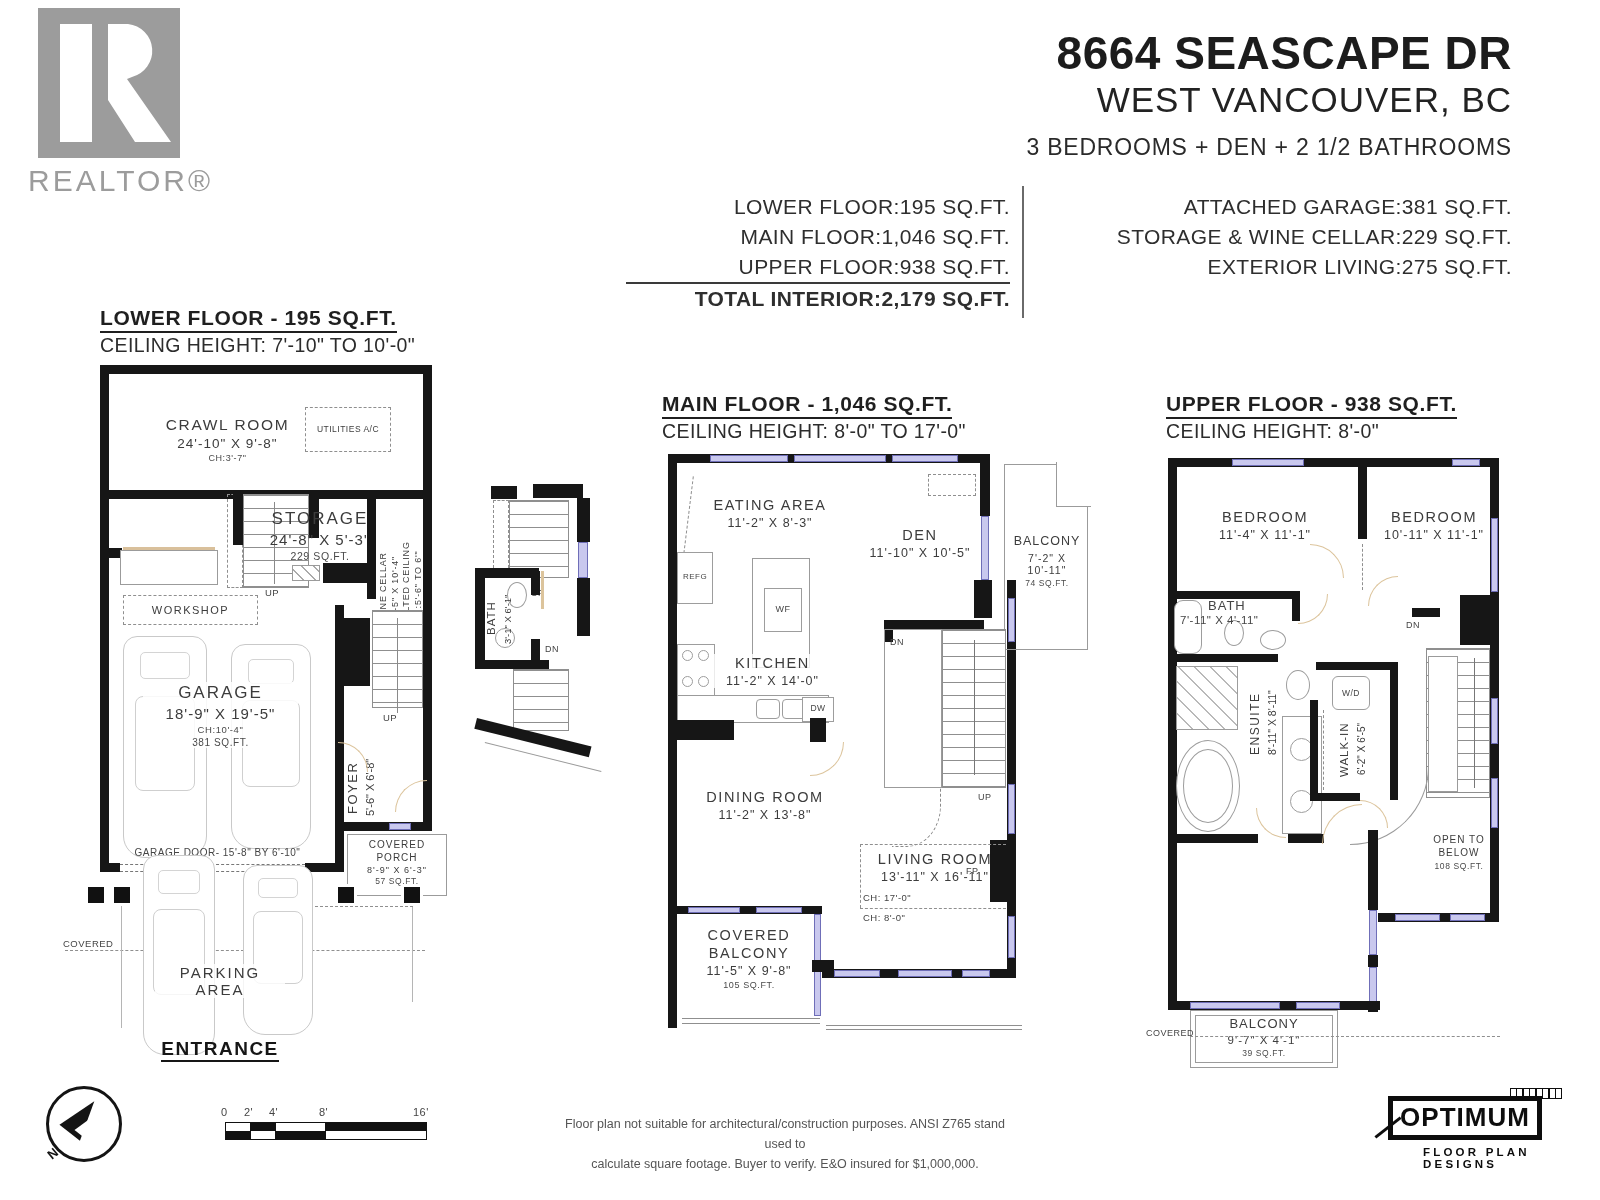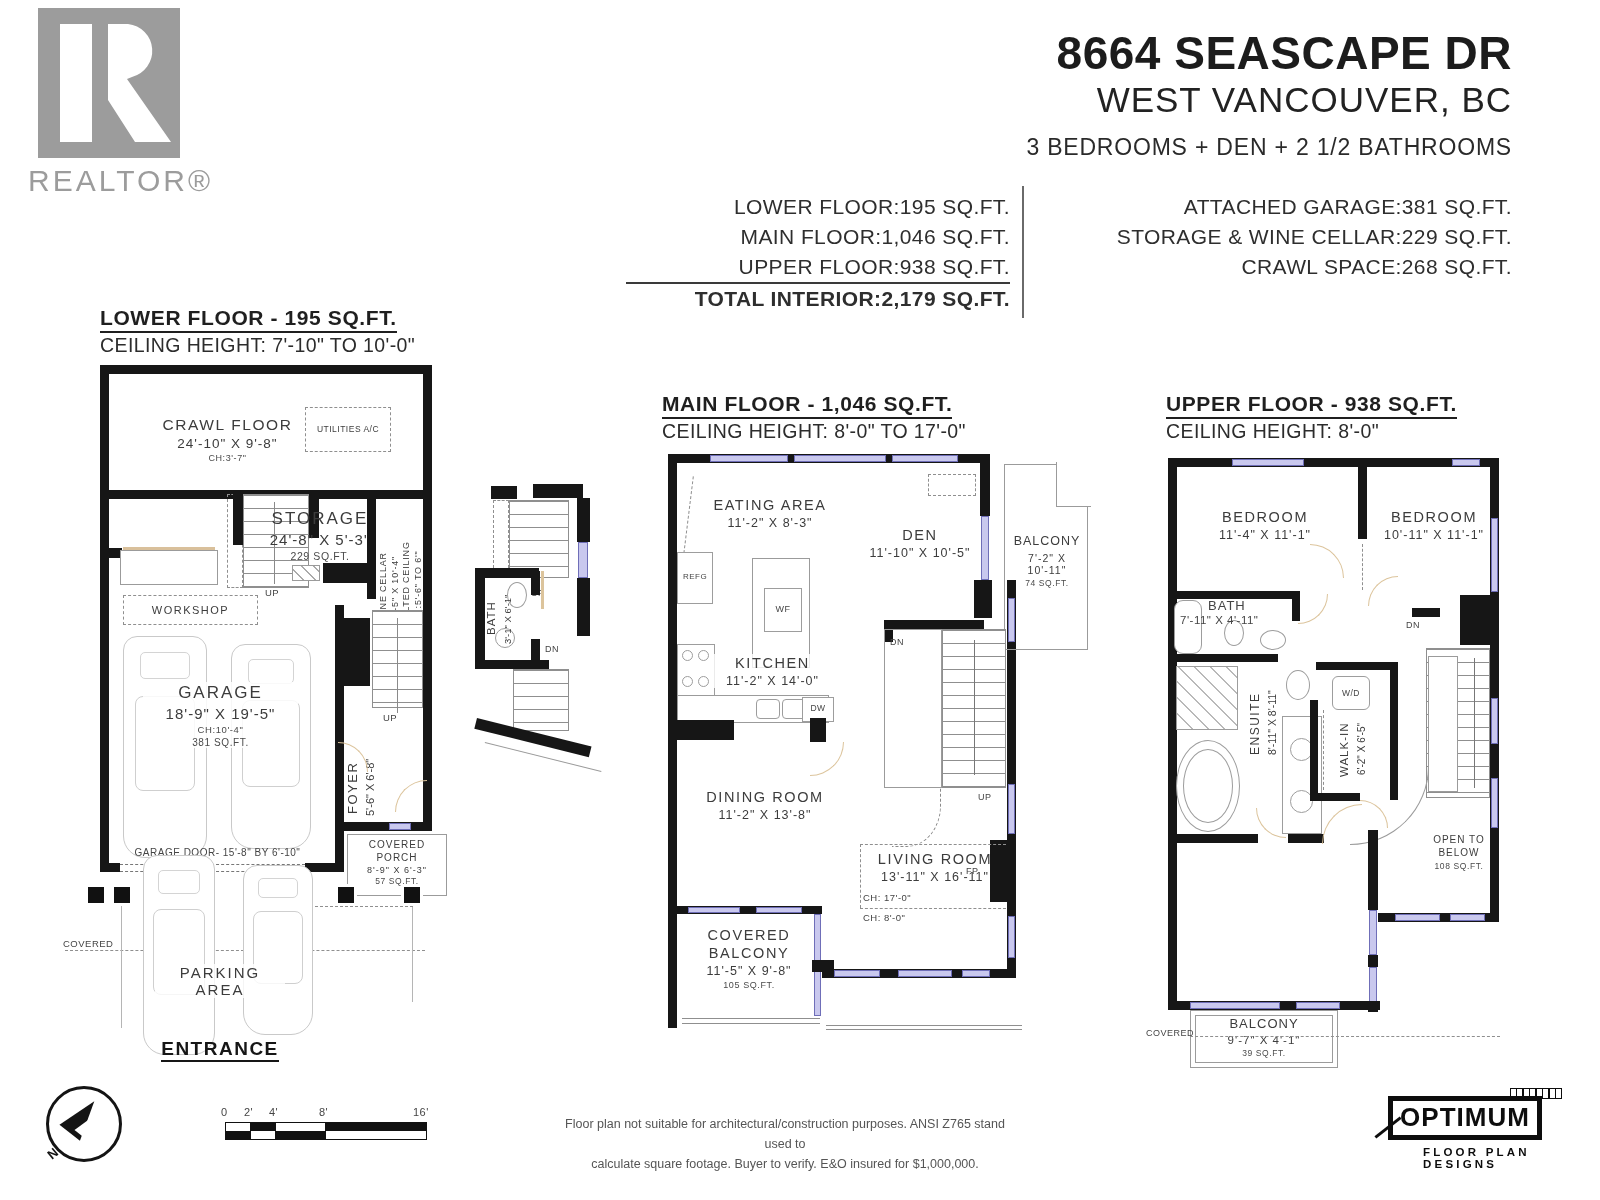--- a/index.html
+++ b/index.html
@@ -97,41 +97,41 @@
   <div class="col" style="left:1040px;top:192px;width:472px;">
     <div class="row">
       <span>ATTACHED GARAGE:</span>
       <span>381 SQ.FT.</span>
     </div>
     <div class="row">
       <span>STORAGE &amp; WINE CELLAR:</span>
       <span>229 SQ.FT.</span>
     </div>
     <div class="row">
-      <span>CRAWL SPACE:</span>
-      <span>268 SQ.FT.</span>
+      <span>EXTERIOR LIVING:</span>
+      <span>275 SQ.FT.</span>
     </div>
   </div>
 
   <div class="floor-title" style="left:100px;top:306px;"><span>LOWER FLOOR - 195 SQ.FT.</span></div>
   <div class="floor-ceil" style="left:100px;top:334px;">CEILING HEIGHT: 7'-10" TO 10'-0"</div>
   <div class="floor-title" style="left:662px;top:392px;"><span>MAIN FLOOR - 1,046 SQ.FT.</span></div>
   <div class="floor-ceil" style="left:662px;top:420px;">CEILING HEIGHT: 8'-0" TO 17'-0"</div>
   <div class="floor-title" style="left:1166px;top:392px;"><span>UPPER FLOOR - 938 SQ.FT.</span></div>
   <div class="floor-ceil" style="left:1166px;top:420px;">CEILING HEIGHT: 8'-0"</div>
 
   <div class="abs" style="left:95px;top:360px;width:370px;height:715px;">
 
     <div class="wl" style="left:5px;top:5px;width:332px;height:9px;"></div>
     <div class="wl" style="left:5px;top:5px;width:9px;height:507px;"></div>
     <div class="wl" style="left:328px;top:5px;width:9px;height:466px;"></div>
     <div class="wl" style="left:5px;top:130px;width:332px;height:9px;"></div>
 
     <div class="lbl" style="left:50px;top:55px;width:165px;">
-      <div class="rn" style="font-size:15.5px;">CRAWL FLOOR</div>
+      <div class="rn" style="font-size:15.5px;">CRAWL ROOM</div>
       <div class="rd" style="font-size:13.5px;">24'-10" X 9'-8"</div>
       <div class="rs">CH:3'-7"</div>
     </div>
     <div class="dashb" style="left:210px;top:47px;width:86px;height:45px;">
       <div class="lbl" style="left:0;right:0;top:16px;font-size:8.5px;letter-spacing:.5px;">UTILITIES A/C</div>
     </div>
 
     <div class="dashb" style="left:132px;top:134px;width:16px;height:94px;"></div>
     <div class="stairsV" style="left:148px;top:134px;width:66px;height:94px;"></div>
     <div class="wl" style="left:138px;top:130px;width:10px;height:55px;"></div>

